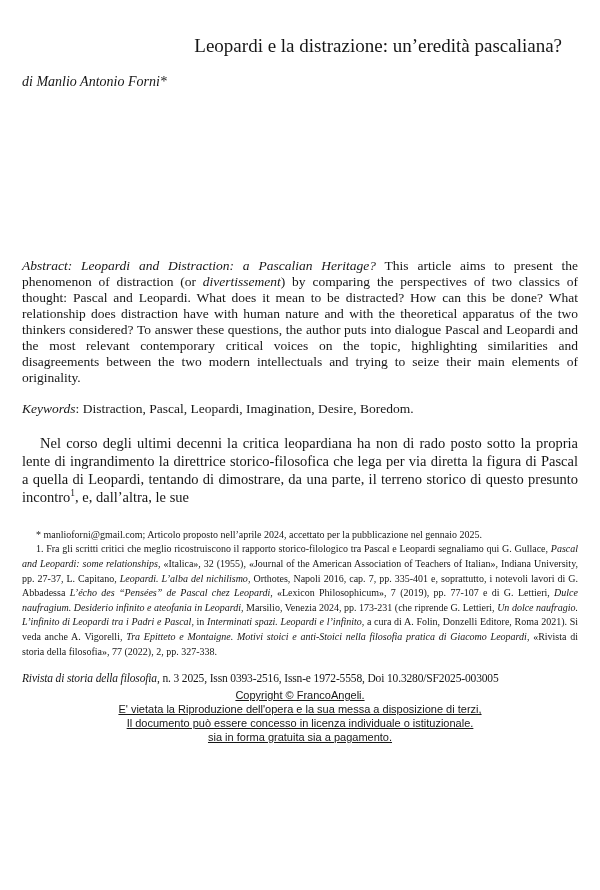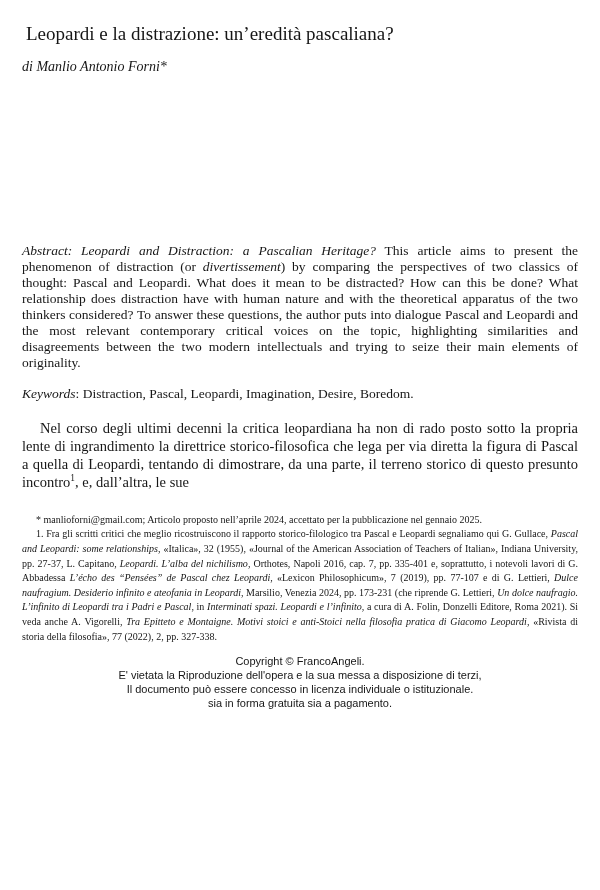--- a/index.html
+++ b/index.html
@@ -1,30 +1,30 @@
 <!DOCTYPE html>
 <html lang="it"><head>
 <meta charset="utf-8">
 <style>
   html,body{margin:0;padding:0;background:#ffffff;}
   .page{
     width:600px;height:890px;box-sizing:border-box;
     padding:18px 22px 0 22px;background:#fff;color:#161616;
     font-family:"Liberation Serif", serif;overflow:hidden;
   }
-  .title{font-size:19px;line-height:1.25;text-align:left;font-weight:normal;margin:4px;}
+  .title{font-size:19px;line-height:1.25;text-align:right;font-weight:normal;margin:16px;}
   .byline{font-size:14px;font-style:italic;text-align:left;margin-top:13px;}
   .abstract{margin-top:168px;font-size:13.5px;line-height:16px;text-align:justify;}
   .keywords{margin-top:15px;font-size:13.5px;line-height:16px;text-align:justify;}
   .heading{margin-top:33px;font-size:15px;font-weight:bold;line-height:18px;}
   .bodypara{margin-top:17px;font-size:14.5px;line-height:18px;text-align:justify;text-indent:18px;}
   .footnotes{margin-top:22px;font-size:10px;line-height:14.6px;text-align:justify;}
   .footnotes p{margin:0;text-indent:14px;}
   .journal{margin-top:13px;font-size:11.5px;letter-spacing:-0.15px;white-space:nowrap;}
-  .footer{margin-top:10px;font-family:"Liberation Sans", sans-serif;font-size:11px;line-height:14px;text-align:center;}
+  .footer{margin-top:4px;font-family:"Liberation Sans", sans-serif;font-size:11px;line-height:14px;text-align:center;text-decoration:underline;}
   .it{font-style:italic;}
   sup{font-size:0.65em;line-height:0;vertical-align:super;}
 </style>
 </head>
 <body>
 
 <div class="page">
 
   <h1 class="title">Leopardi e la distrazione: un’eredità pascaliana?</h1>
 
@@ -35,20 +35,21 @@
   <p class="keywords"><span class="it">Keywords</span><span>: Distraction, Pascal, Leopardi, Imagination, Desire, Boredom.</span></p>
 
 
   <p class="bodypara"><span>Nel corso degli ultimi decenni la critica leopardiana ha non di rado posto sotto la propria lente di ingrandimento la direttrice storico-filosofica che lega per via diretta la figura di Pascal a quella di Leopardi, tentando di dimostrare, da una parte, il terreno storico di questo presunto incontro</span><sup>1</sup><span>, e, dall’altra, le sue</span></p>
 
   <div class="footnotes">
     <p><span>* manlioforni@gmail.com; Articolo proposto nell’aprile 2024, accettato per la pubblicazione nel gennaio 2025.</span></p>
     <p><span>1. Fra gli scritti critici che meglio ricostruiscono il rapporto storico-filologico tra Pascal e Leopardi segnaliamo qui G. Gullace, </span><span class="it">Pascal and Leopardi: some relationships</span><span>, «Italica», 32 (1955), «Journal of the American Association of Teachers of Italian», Indiana University, pp. 27-37, L. Capitano, </span><span class="it">Leopardi. L’alba del nichilismo</span><span>, Orthotes, Napoli 2016, cap. 7, pp. 335-401 e, soprattutto, i notevoli lavori di G. Abbadessa </span><span class="it">L’écho des “Pensées” de Pascal chez Leopardi</span><span>, «Lexicon Philosophicum», 7 (2019), pp. 77-107 e di G. Lettieri, </span><span class="it">Dulce naufragium. Desiderio infinito e ateofania in Leopardi</span><span>, Marsilio, Venezia 2024, pp. 173-231 (che riprende G. Lettieri, </span><span class="it">Un dolce naufragio. L’infinito di Leopardi tra i Padri e Pascal</span><span>, in </span><span class="it">Interminati spazi. Leopardi e l’infinito</span><span>, a cura di A. Folin, Donzelli Editore, Roma 2021). Si veda anche A. Vigorelli, </span><span class="it">Tra Epitteto e Montaigne. Motivi stoici e anti-Stoici nella filosofia pratica di Giacomo Leopardi</span><span>, «Rivista di storia della filosofia», 77 (2022), 2, pp. 327-338.</span></p>
   </div>
 
+  <div class="journal"><span class="it">Rivista di storia della filosofia</span><span>, n. 3 2025, Issn 0393-2516, Issn-e 1972-5558, Doi 10.3280/SF2025-003005</span></div>
 
   <div class="footer">
     <div>Copyright © FrancoAngeli.</div>
     <div>E' vietata la Riproduzione dell'opera e la sua messa a disposizione di terzi,</div>
     <div>Il documento può essere concesso in licenza individuale o istituzionale.</div>
     <div>sia in forma gratuita sia a pagamento.</div>
   </div>
 
 </div>
 

